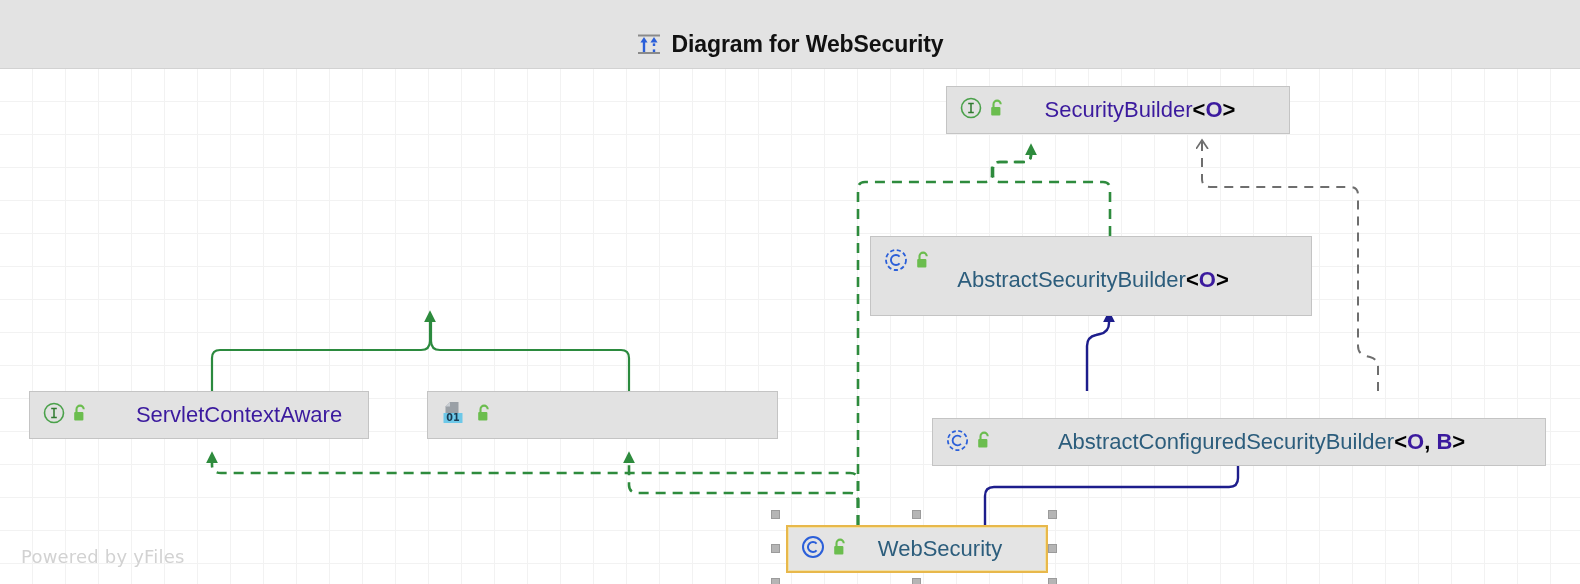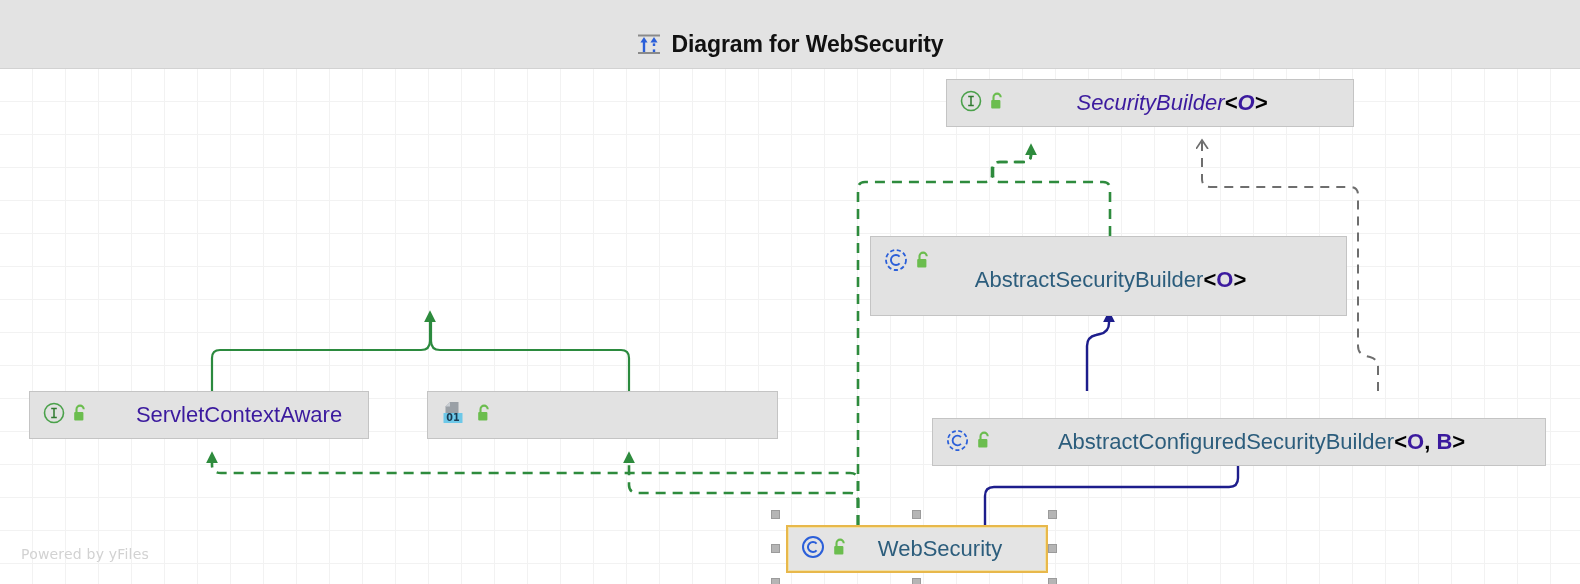--- a/index.html
+++ b/index.html
@@ -84,21 +84,21 @@
   
   .handle{
     position:absolute;width:9px;height:9px;
     background:#b5b5b5;border:1px solid #9b9b9b;
     box-sizing:border-box;
   }
 
   
   #watermark{
     position:absolute;left:21px;top:477px;
-    font-size:14px;color:#d2d2d2;
+    font-size:18px;color:#d2d2d2;
     letter-spacing:0.2px;
     font-family:"DejaVu Sans", sans-serif;
   }
 </style>
 </head>
 <body>
 
 <div id="app">
 
   <div id="header">
@@ -148,39 +148,39 @@
       <path d="M 629,322 L 629,289 Q 629,281 621,281 L 440,281 Q 431,281 431,272 L 431,249" fill="none" stroke="#2b8a3e" stroke-width="2.2"></path>
 
       <path d="M 858,456 L 858,412 Q 858,404 850,404 L 221,404 Q 212,404 212,396 L 212,390" fill="none" stroke="#2e8b3d" stroke-width="2.6" stroke-dasharray="10 7" marker-end="url(#tri-green)"></path>
 
       <path d="M 858,456 L 858,432 Q 858,424 850,424 L 638,424 Q 629,424 629,416 L 629,390" fill="none" stroke="#2e8b3d" stroke-width="2.6" stroke-dasharray="10 7" marker-end="url(#tri-green)"></path>
 
       <path d="M 1378,322 L 1378,298 Q 1378,290 1370,288 L 1366,287 Q 1358,285 1358,277 L 1358,126
                Q 1358,118 1350,118 L 1210,118 Q 1202,118 1202,110 L 1202,72" fill="none" stroke="#6e6e6e" stroke-width="2" stroke-dasharray="9 7" marker-end="url(#open-gray)"></path>
     </svg>
 
-    <div class="node" style="left:946px;top:10px;width:408px;height:48px;font-style:italic;">
+    <div class="node" style="left:946px;top:17px;width:344px;height:48px;">
       <span class="node-icons">
         <span>
           <svg width="24" height="24" viewBox="0 0 24 24">
             <circle cx="12" cy="12" r="9.5" fill="none" stroke="#4aa14a" stroke-width="1.6"></circle>
             <path d="M9.2 7.4 h5.6 M12 7.4 v9.2 M9.2 16.6 h5.6" stroke="#2f7a2f" stroke-width="1.5" fill="none"></path>
           </svg>
         </span>
         <span>
           <svg width="19" height="21" viewBox="0 0 19 21">
             <path d="M5.5 9 V6.2 a3.6 3.6 0 0 1 7.2 0" fill="none" stroke="#6bbd4e" stroke-width="2.1"></path>
             <rect x="3.2" y="9" width="9.2" height="8.4" rx="1" fill="#6bbd4e"></rect>
           </svg>
         </span>
       </span>
       <span class="node-label lbl-iface"><span>SecurityBuilder</span><span class="generic">&lt;<span class="tp">O</span>&gt;</span></span>
     </div>
 
-    <div class="node" style="left:870px;top:167px;width:477px;height:80px;align-items:flex-start;padding-top:10px;">
+    <div class="node" style="left:870px;top:167px;width:442px;height:80px;align-items:flex-start;padding-top:10px;">
       <span class="node-icons" style="margin-top:0;">
         <span>
           <svg width="26" height="26" viewBox="0 0 26 26">
             <circle cx="13" cy="13" r="10" fill="none" stroke="#2b5fd9" stroke-width="1.8" stroke-dasharray="4.2 2.6"></circle>
             <path d="M16.6 9.6 a5 5 0 1 0 0 6.8" fill="none" stroke="#2b5fd9" stroke-width="1.9"></path>
           </svg>
         </span>
         <span>
           <svg width="19" height="21" viewBox="0 0 19 21">
             <path d="M5.5 9 V6.2 a3.6 3.6 0 0 1 7.2 0" fill="none" stroke="#6bbd4e" stroke-width="2.1"></path>

